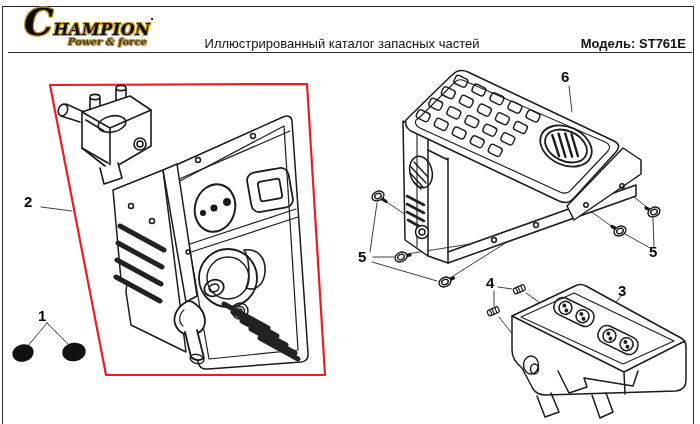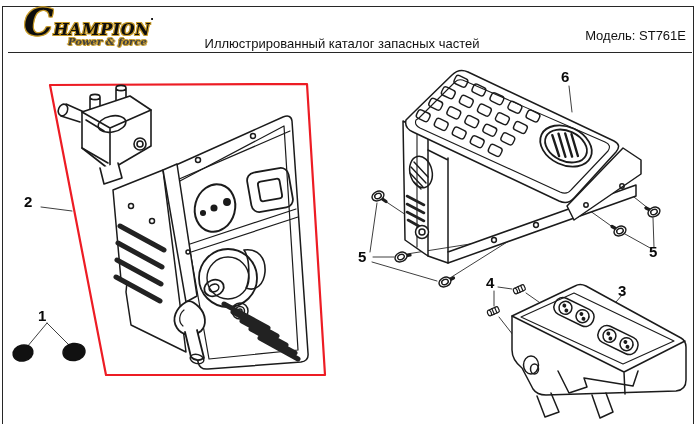--- a/index.html
+++ b/index.html
@@ -20,21 +20,21 @@
     font-size:16px;letter-spacing:.5px;color:#0d0d0d;
     text-shadow:1px 0 #c79b2b,-1px 0 #c79b2b,0 1px #c79b2b,0 -1px #c79b2b,
       1px 1px #c79b2b,-1px -1px #c79b2b,1px -1px #c79b2b,-1px 1px #c79b2b;}
   .logo-reg{font-size:13px;font-weight:bold;color:#0d0d0d;vertical-align:12px;}
   .logo-tagline{font-family:"DejaVu Serif",serif;font-style:italic;font-weight:bold;
     font-size:10px;color:#404040;margin:-5px 0 0 44px;
     text-shadow:1px 0 #c79b2b,-1px 0 #c79b2b,0 1px #c79b2b,0 -1px #c79b2b,
       1px 1px #c79b2b,-1px -1px #c79b2b;}
   .doc-title{position:absolute;left:162px;width:360px;top:36px;text-align:center;
     font-size:13px;color:#111;}
-  .doc-model{position:absolute;right:14px;top:28px;font-size:13px;color:#111;}
+  .doc-model{position:absolute;right:14px;top:36px;font-size:13px;color:#111;font-weight:bold;}
   .header-rule{position:absolute;left:8px;top:52px;width:684px;border-top:1.6px solid #272727;}
   
   svg.drawing{position:absolute;left:0;top:0;}
   .callout{position:absolute;font-weight:bold;font-size:15px;color:#090909;line-height:1;}
 </style>
 </head>
 <body>
 
 <div class="frame"></div>
 

